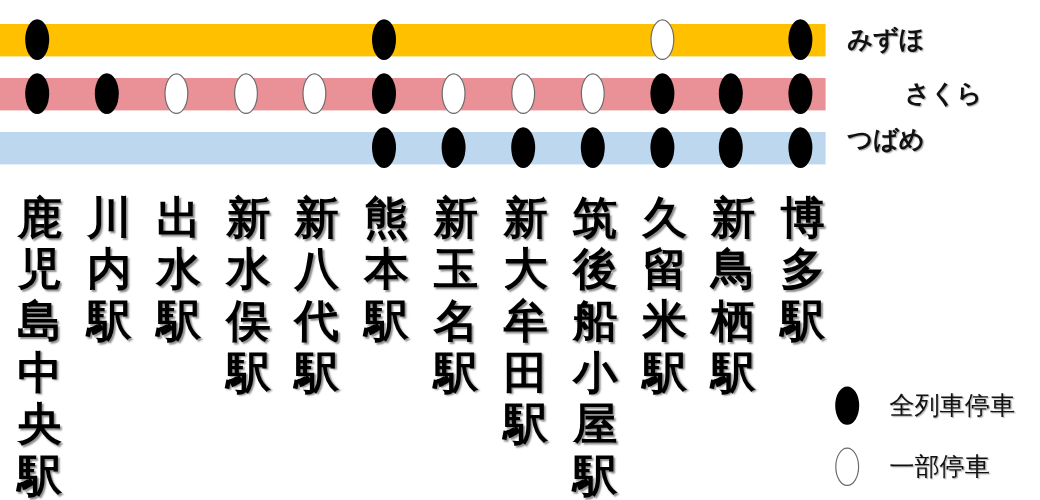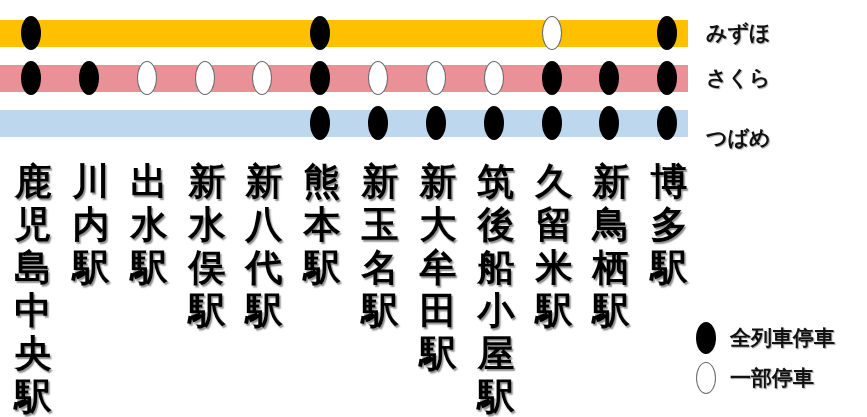--- a/index.html
+++ b/index.html
@@ -14,21 +14,21 @@
                  color: #111; transform: translateY(-50%); white-space: nowrap;
                  text-shadow: 1px 1px 1px rgba(0,0,0,0.35); }
   .station { position: absolute; top: 160px; width: 42px; font-size: 37px; line-height: 43px;
              font-weight: bold; color: #000; text-align: center; transform: translateX(-50%);
              text-shadow: 1.5px 1.5px 1.5px rgba(0,0,0,0.45); }
   .station span { display: block; }
   .legend-row { position: absolute; left: 696px; height: 34px; display: flex; align-items: center; }
   .legend-dot { width: 20px; height: 32px; border-radius: 50%; box-sizing: border-box; }
   .legend-dot.full { background: #000; }
   .legend-dot.partial { background: #fff; border: 1.5px solid #6b6b6b; }
-  .legend-text { margin-left: 14px; font-size: 21px; font-weight: bold; color: #111;
+  .legend-text { margin-left: 25px; font-size: 21px; font-weight: normal; color: #111;
                  text-shadow: 1px 1px 1px rgba(0,0,0,0.35); white-space: nowrap; }
 </style>
 </head>
 <body>
 
 <div id="diagram">
   <div id="bars">
       <div class="bar" style="top: 19.5px; background: rgb(255, 192, 0);"></div>
       <div class="dot full" style="left: 31px; top: 33px;"></div>
       <div class="dot full" style="left: 320px; top: 33px;"></div>
@@ -41,30 +41,30 @@
       <div class="dot partial" style="left: 147px; top: 78px;"></div>
       <div class="dot partial" style="left: 205px; top: 78px;"></div>
       <div class="dot partial" style="left: 262px; top: 78px;"></div>
       <div class="dot full" style="left: 320px; top: 78px;"></div>
       <div class="dot partial" style="left: 378px; top: 78px;"></div>
       <div class="dot partial" style="left: 436px; top: 78px;"></div>
       <div class="dot partial" style="left: 494px; top: 78px;"></div>
       <div class="dot full" style="left: 552px; top: 78px;"></div>
       <div class="dot full" style="left: 609px; top: 78px;"></div>
       <div class="dot full" style="left: 667px; top: 78px;"></div>
-      <span class="train-label" style="top: 78px;">さくら</span>
+      <span class="train-label" style="top: 78px; margin-left: 48px;">さくら</span>
       <div class="bar" style="top: 109.5px; background: rgb(189, 215, 238);"></div>
       <div class="dot full" style="left: 320px; top: 123px;"></div>
       <div class="dot full" style="left: 378px; top: 123px;"></div>
       <div class="dot full" style="left: 436px; top: 123px;"></div>
       <div class="dot full" style="left: 494px; top: 123px;"></div>
       <div class="dot full" style="left: 552px; top: 123px;"></div>
       <div class="dot full" style="left: 609px; top: 123px;"></div>
       <div class="dot full" style="left: 667px; top: 123px;"></div>
-      <span class="train-label" style="top: 138px;">つばめ</span>
+      <span class="train-label" style="top: 116px;">つばめ</span>
     </div>
   <div id="stations">
       <div class="station" style="left: 33px;">
         <span>鹿</span>
         <span>児</span>
         <span>島</span>
         <span>中</span>
         <span>央</span>
         <span>駅</span>
       </div>
@@ -132,18 +132,18 @@
         <span>博</span>
         <span>多</span>
         <span>駅</span>
       </div>
     </div>
   <div id="legend">
     <div class="legend-row" style="top:321px;">
       <div class="legend-dot full"></div>
       <span class="legend-text">全列車停車</span>
     </div>
-    <div class="legend-row" style="top:361px;">
+    <div class="legend-row" style="top:372px;">
       <div class="legend-dot partial"></div>
       <span class="legend-text">一部停車</span>
     </div>
   </div>
 </div>
 
 </body></html>

